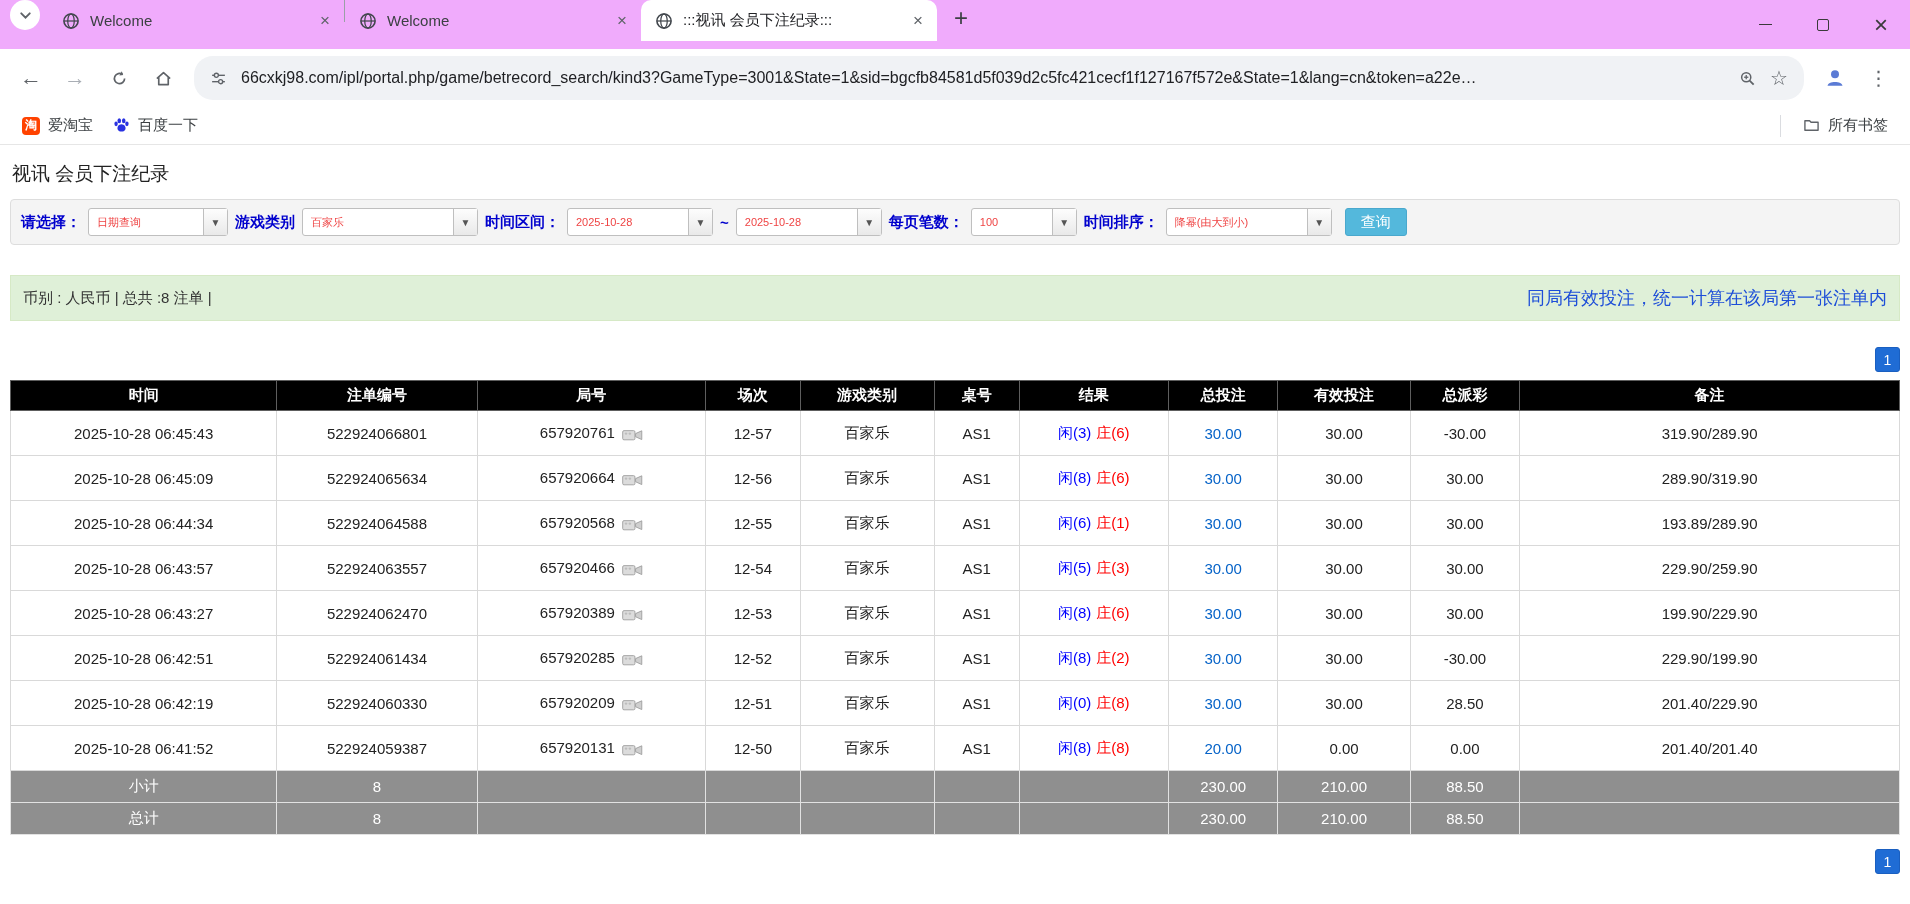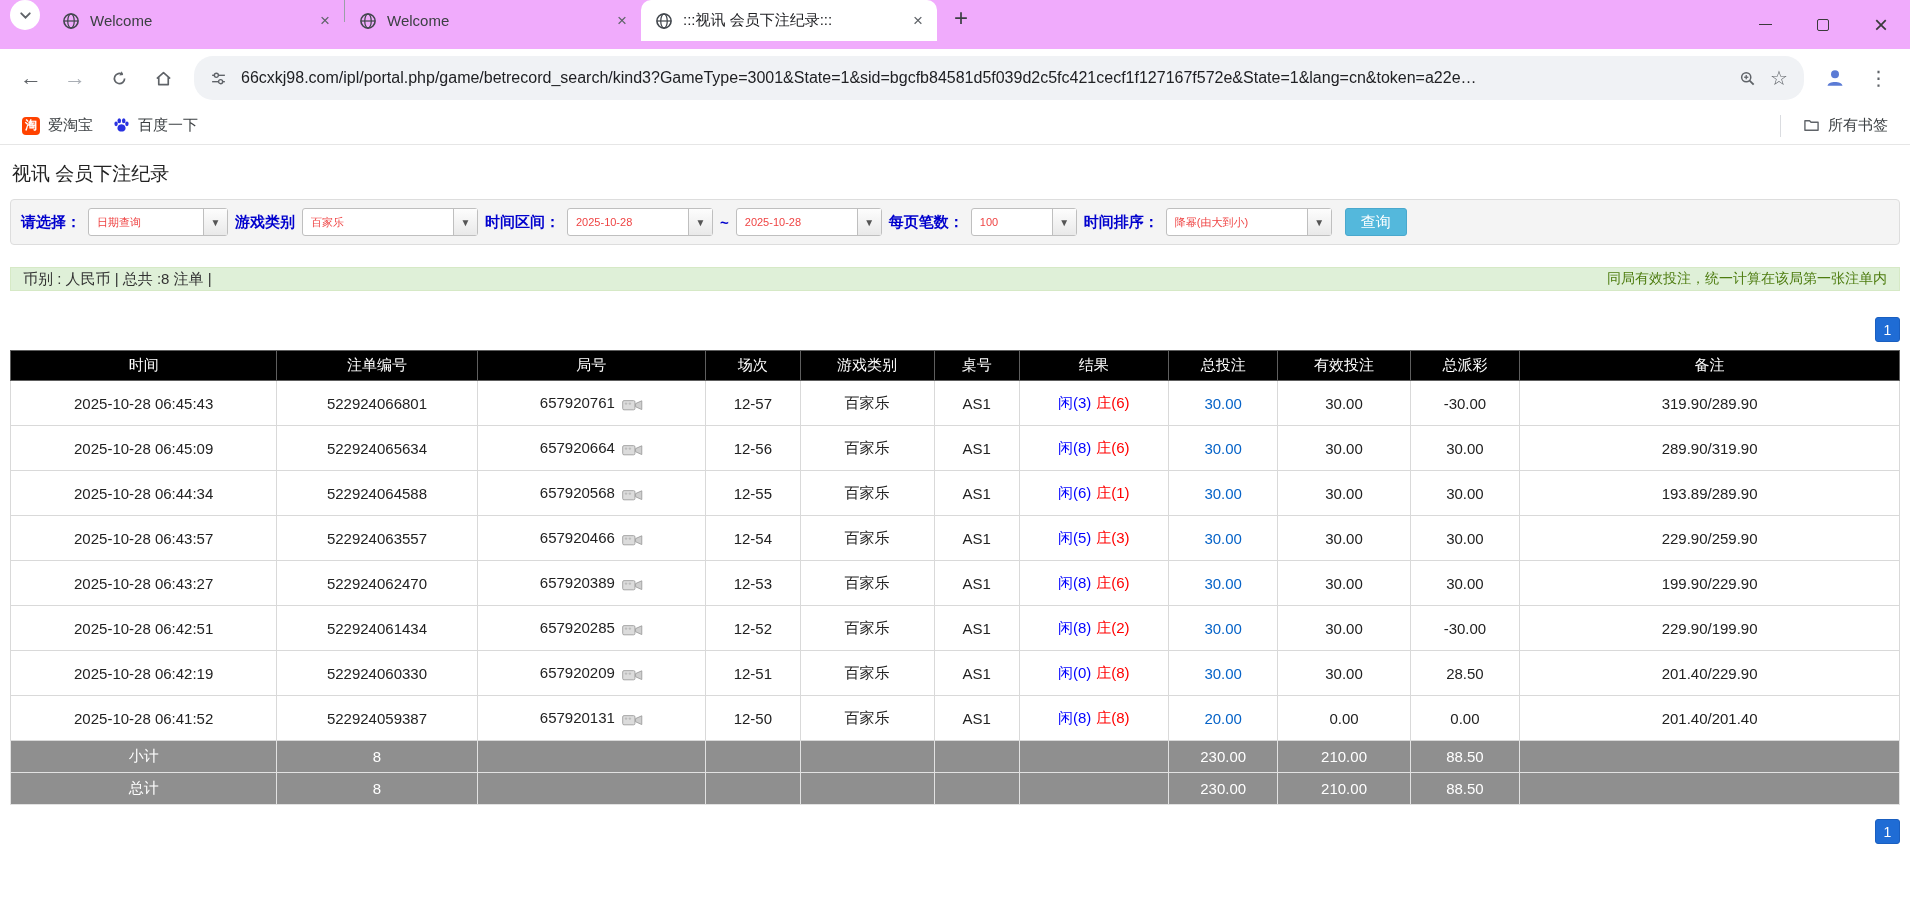--- a/index.html
+++ b/index.html
@@ -46,29 +46,29 @@
   .content{padding:0 10px;background:#fff}
   .page-title{font-size:19px;color:#222;font-weight:400;margin:16px 0 12px;padding-left:2px}
 
   .filterbar{background:#f4f4f4;border:1px solid #ddd;border-radius:4px;padding:8px 10px;display:flex;align-items:center;gap:7px;font-size:15px}
   .flabel{color:#0000cd;font-weight:700;white-space:nowrap}
   .combo{display:flex;align-items:center;height:28px;background:#fff;border:1px solid #bfbfbf;border-radius:3px;cursor:pointer;flex:0 0 auto}
   .combo .val{padding:0 8px;font-size:11px;color:#ef4444;flex:1;white-space:nowrap;overflow:hidden}
   .combo .arrow{width:24px;height:100%;border-left:1px solid #bfbfbf;background:linear-gradient(#fdfdfd,#e9e9e9);display:flex;align-items:center;justify-content:center;font-size:10px;color:#555}
   .btn-search{background:#54b8dc;border:1px solid #49a8cd;color:#fff;font-size:15px;height:28px;padding:0 15px;border-radius:3px;margin-left:6px;cursor:pointer}
 
-  .greenbar{margin-top:22px;background:#dff0d8;border:1px solid #d6e9c6;height:24px;display:flex;align-items:center;justify-content:space-between;padding:0 12px;font-size:15px;color:#333}
-  .greenbar .warn{color:#4d7c0f;font-size:14px}
+  .greenbar{margin-top:30px;background:#dff0d8;border:1px solid #d6e9c6;height:46px;display:flex;align-items:center;justify-content:space-between;padding:0 12px;font-size:15px;color:#333}
+  .greenbar .warn{color:#1d4ed8;font-size:18px}
 
   .pager{display:flex;justify-content:flex-end;margin:26px 0 8px}
   .pager.bottom{margin:14px 0 0}
   .page-btn{min-width:25px;height:25px;background:#1f6cd5;color:#fff;border:1px solid #1a5fc0;border-radius:3px;font-size:14px;display:flex;align-items:center;justify-content:center;cursor:pointer}
 
   table.bets{width:100%;border-collapse:collapse;table-layout:fixed}
-  .bets th{background:#000;color:#fff;font-size:15px;font-weight:400;height:30px;border:1px solid #5e5e5e;text-align:center}
+  .bets th{background:#000;color:#fff;font-size:15px;font-weight:700;height:30px;border:1px solid #5e5e5e;text-align:center}
   .bets td{border:1px solid #d9d9d9;height:45px;text-align:center;font-size:15px;color:#222;background:#fff;overflow:hidden;white-space:nowrap}
   .pl{color:#0000ff}
   .bk{color:#ff0000;margin-left:5px}
   .lnk{color:#0663c8;cursor:pointer;text-decoration:none}
   .neg{color:#e60000}
   .cam{width:21px;height:14px;margin-left:7px;cursor:pointer}
   .bets tr.foot td{background:#8f8f8f;color:#fff;height:32px;border:1px solid #e2e2e2;font-size:15px}
 </style>
 </head>
 <body>

